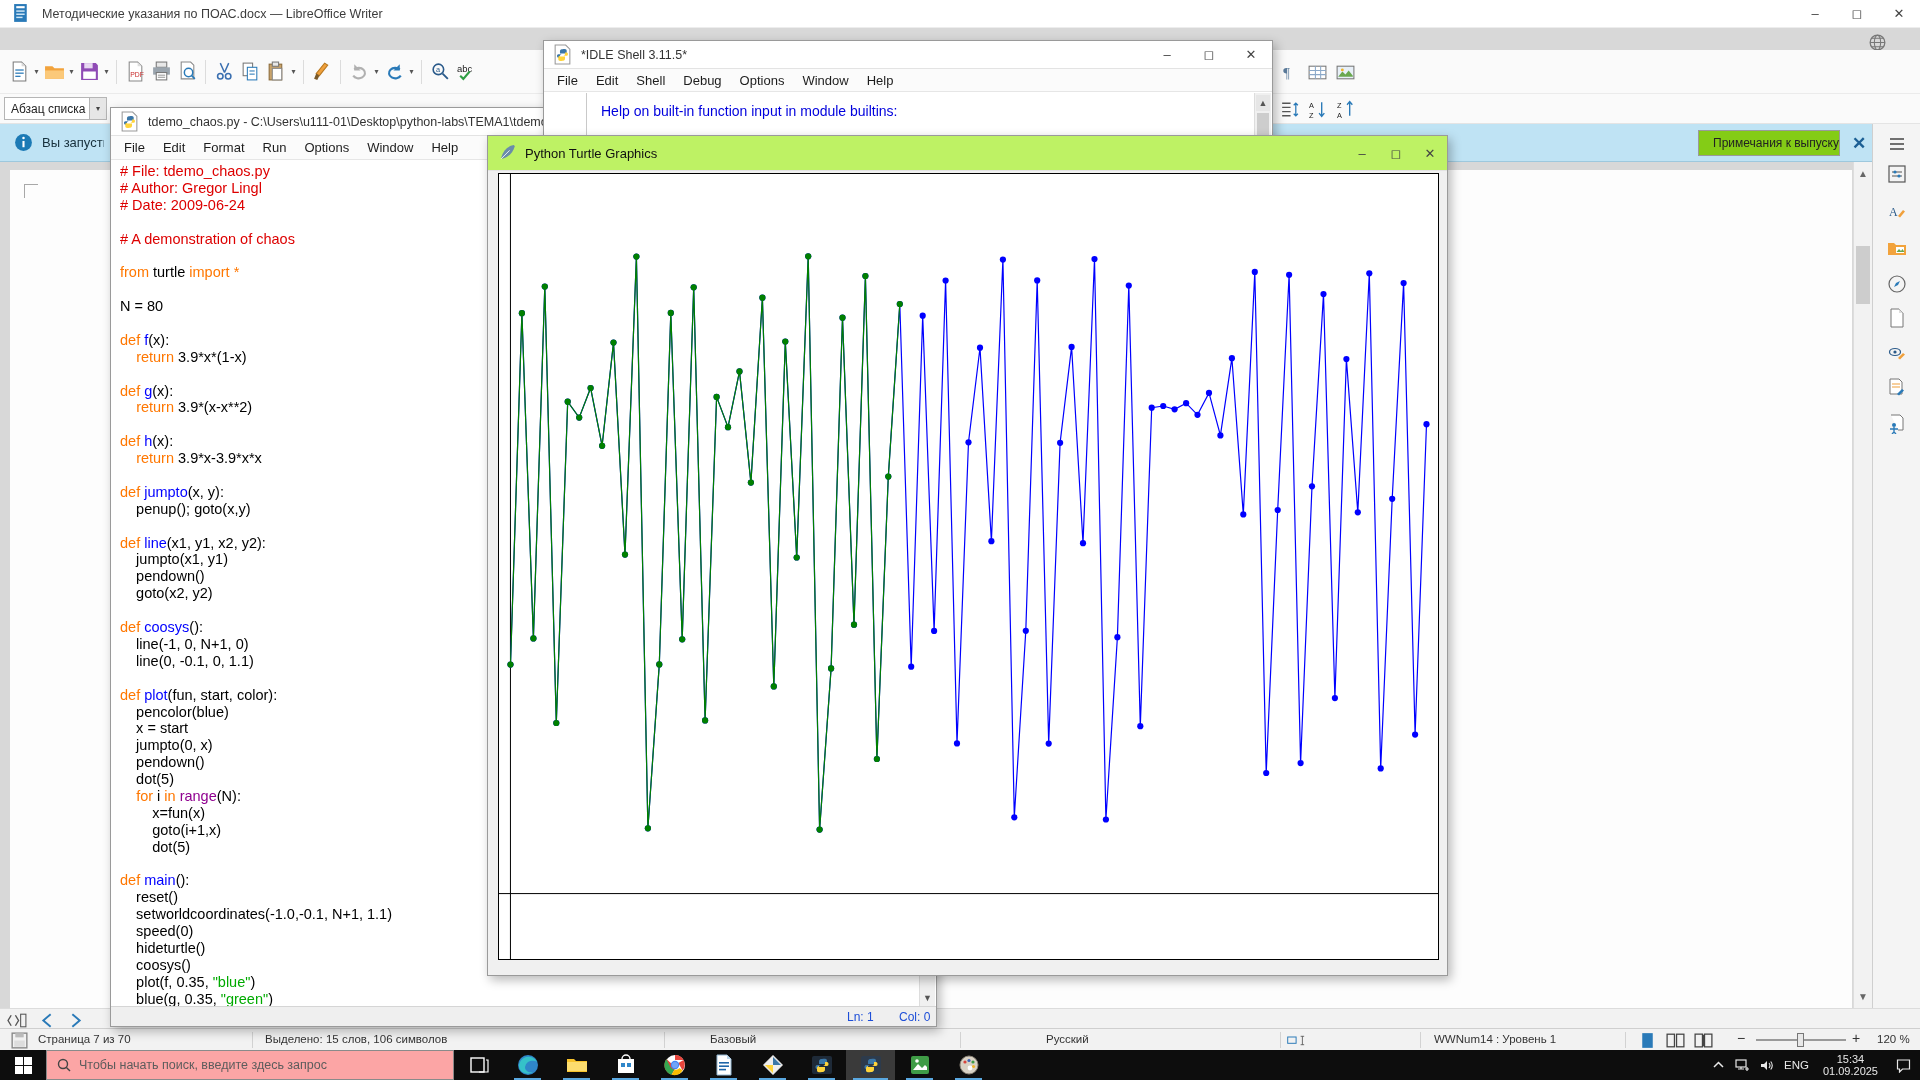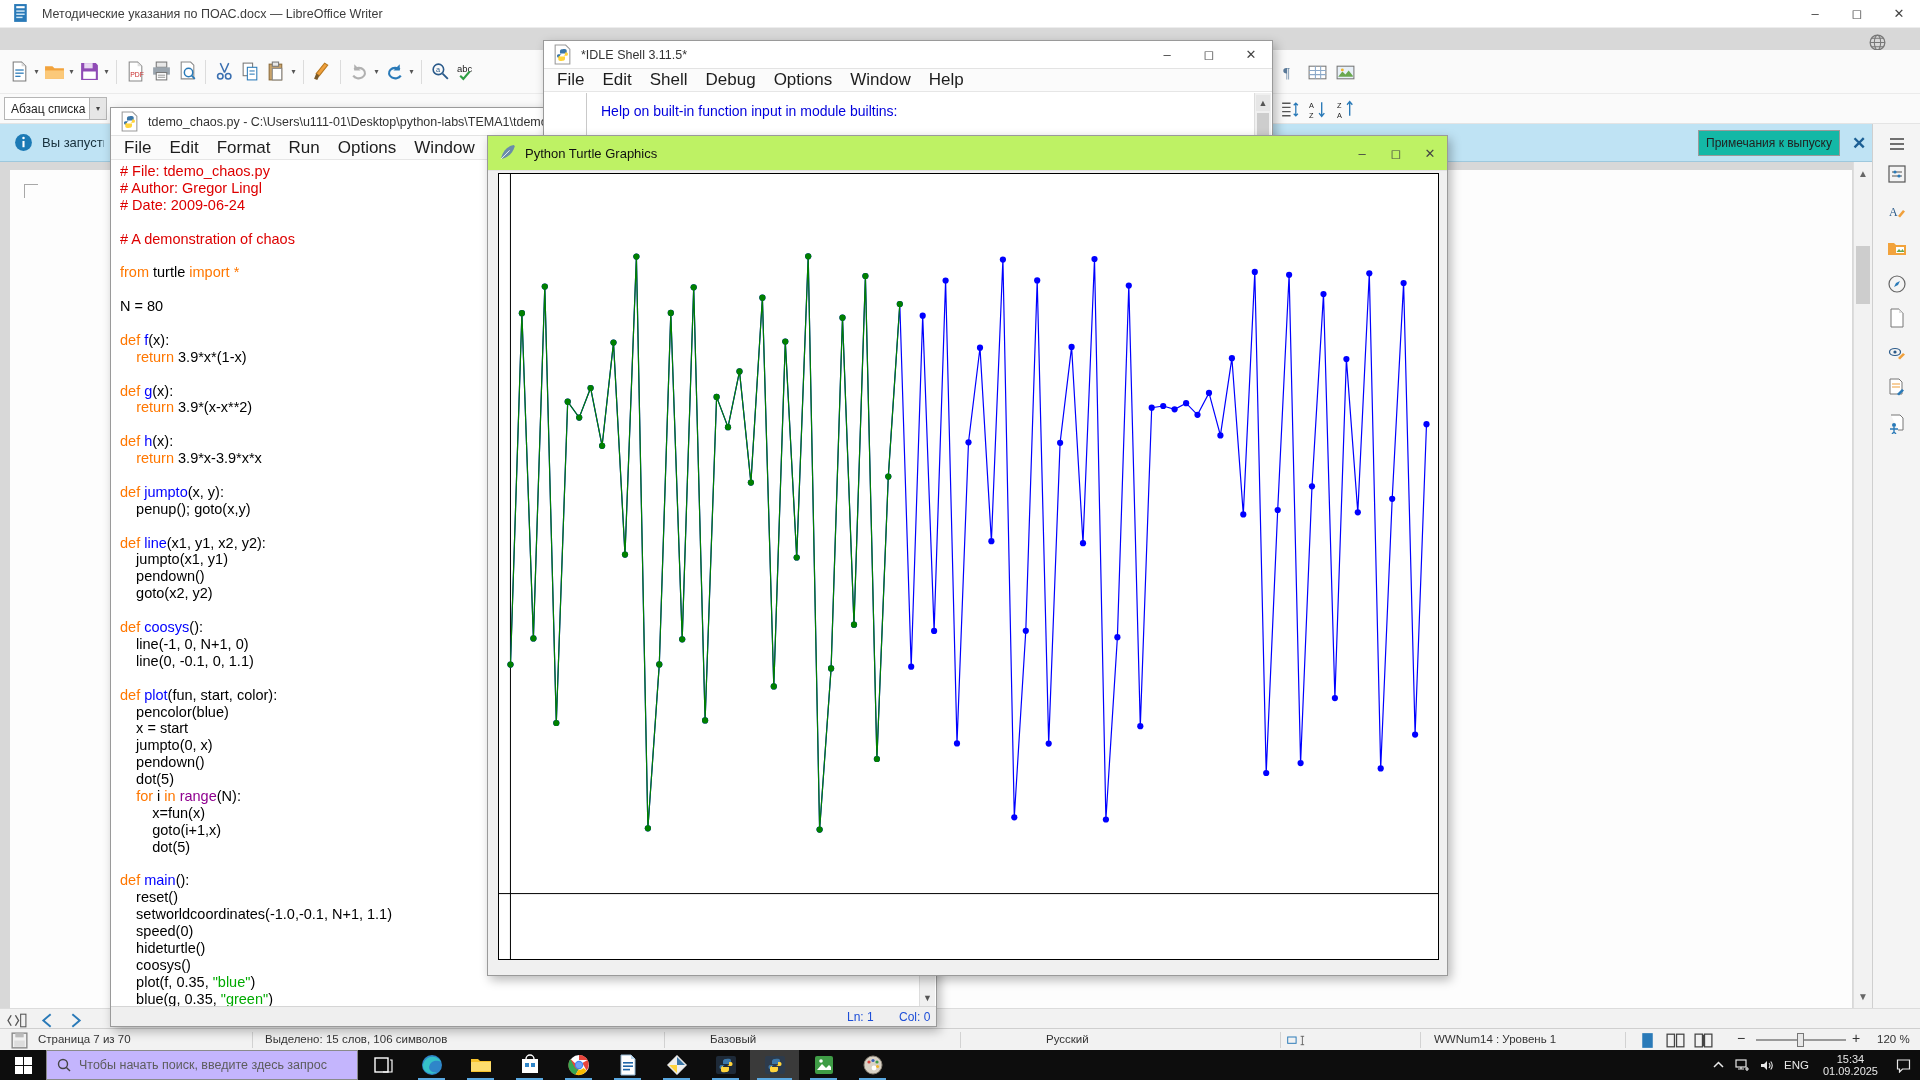--- a/index.html
+++ b/index.html
@@ -8,21 +8,21 @@
     font-family:"Liberation Sans",sans-serif;background:#d8d8d8;color:#111}
   .abs{position:absolute}
   
   .win{position:absolute;background:#f0f0f0;border:1px solid #9a9a9a;
     box-shadow:3px 4px 10px rgba(0,0,0,.28)}
   .tbar{display:flex;align-items:center;background:#fff;border-bottom:1px solid #e3e3e3;
     font-size:12.5px;color:#333}
   .capbtns{margin-left:auto;display:flex;height:100%}
   .cb{width:42px;display:flex;align-items:center;justify-content:center;color:#444;font-size:13px}
   .menurow{display:flex;align-items:center;background:#fbfbfb;border-bottom:1px solid #e6e6e6;
-    font-size:17px;color:#1d1d1d}
+    font-size:13px;color:#1d1d1d}
   .menurow .mi{padding:3px 9px}
   
   #lo-title{left:0;top:0;width:1920px;height:28px;background:#ffffff;display:flex;align-items:center;
     font-size:12.5px;color:#3c3c3c;border-bottom:1px solid #ededed}
   #lo-menubar{left:0;top:28px;width:1920px;height:22px;background:#ffffff;display:flex;align-items:center;
     font-size:12.5px;color:#1d1d1d}
   #lo-menubar .mi{padding:2px 9px}
   #lo-menubar .mi::first-letter{text-decoration:underline}
   .mi{display:inline-block}
   #lo-toolbar{left:0;top:50px;width:1920px;height:44px;background:#fafafa;border-bottom:1px solid #ebebeb;
@@ -32,22 +32,22 @@
   .tbi svg{width:21px;height:21px}
   .drop{width:9px;height:26px;display:inline-flex;align-items:center;justify-content:center;color:#555;font-size:8px}
   .tsep{width:1px;height:24px;background:#dcdcdc;margin:0 5px;display:inline-block}
   #para-combo{position:absolute;left:4px;top:3px;width:86px;height:23px;background:#fff;
     border:1px solid #b5b5b5;font-size:12px;color:#222;display:flex;align-items:center;padding-left:6px}
   #para-drop{position:absolute;left:90px;top:3px;width:17px;height:23px;background:#e6e6e6;
     border:1px solid #b5b5b5;border-left:none;display:flex;align-items:center;justify-content:center;font-size:8px;color:#444}
   
   #lo-infobar{left:0;top:124px;width:1920px;height:38px;background:#bfe3f4;border-bottom:1px solid #9ec8dd;
     display:flex;align-items:center;font-size:13px;color:#17303c}
-  #infobar-btn{position:absolute;left:1698px;top:6px;width:142px;height:26px;background:#14b8a6;
-    border:1px solid #9a9a9a;font-size:12px;color:#222;display:flex;align-items:center;justify-content:center}
+  #infobar-btn{position:absolute;left:1698px;top:6px;width:142px;height:26px;background:#84cc16;
+    border:1px solid #9a9a9a;font-size:12px;color:#222;display:flex;align-items:center;justify-content:flex-end}
   #infobar-close{position:absolute;left:1848px;top:7px;width:22px;height:24px;color:#1c5f94;
     font-size:17px;font-weight:bold;display:flex;align-items:center;justify-content:center}
   
   #lo-doc{left:0;top:162px;width:1872px;height:846px;background:#d8d8d8;overflow:hidden}
   #lo-page{position:absolute;left:10px;top:8px;width:1842px;height:838px;background:#fdfdfd}
   .cornermark{position:absolute;background:#a8a8a8}
   #lo-vscroll{left:1853px;top:162px;width:19px;height:846px;background:#f2f2f2;border-left:1px solid #ddd}
   #lo-vthumb{position:absolute;left:2px;top:84px;width:14px;height:58px;background:#cdcdcd}
   .chev{color:#666;font-size:10px;position:absolute;left:4px}
   
@@ -84,21 +84,21 @@
   #idle-out{position:absolute;left:57px;top:62px;font-size:14px;color:#0000dd;white-space:nowrap}
   #idle-gutter{position:absolute;left:42px;top:52px;width:1px;bottom:1px;background:#c9c9c9}
   #idle-scroll{position:absolute;top:52px;right:1px;width:17px;bottom:1px;background:#f0f0f0;border-left:1px solid #ddd}
   
   #turtle{left:487px;top:135px;width:961px;height:841px;background:#f0f0f0;z-index:30}
   #turtle .tbar{height:35px;font-size:13px;color:#101010;background:#bef264}
   #t-canvas{position:absolute;left:10px;top:37px;width:941px;height:787px;background:#fff;border:1px solid #000}
   
   #taskbar{left:0;top:1050px;width:1920px;height:30px;background:#0d0d0d;z-index:50;display:flex;align-items:center}
   #startbtn{width:46px;height:30px;display:flex;align-items:center;justify-content:center}
-  #searchbox{width:312px;height:30px;background:#c4b5fd;border:1px solid #8a8a8a;display:flex;align-items:center;
+  #searchbox{width:408px;height:30px;background:#fca5a5;border:1px solid #8a8a8a;display:flex;align-items:center;
     font-size:12.5px;color:#5c5c5c}
   .tapp{width:49px;height:30px;display:flex;align-items:center;justify-content:center;position:relative}
   .tapp svg{width:24px;height:24px}
   .tapp .ul{position:absolute;bottom:0;left:11px;width:27px;height:2px;background:#5aa8e0}
   .tapp.active{background:#3a3a3a}
   #tray{margin-left:auto;display:flex;align-items:center;height:30px;color:#e8e8e8}
   .tri{width:24px;height:30px;display:flex;align-items:center;justify-content:center}
   .tri svg{width:15px;height:15px}
   #clock{font-size:11px;text-align:center;line-height:12px;padding:0 8px}
   #lang{font-size:11.5px;padding:0 6px}

